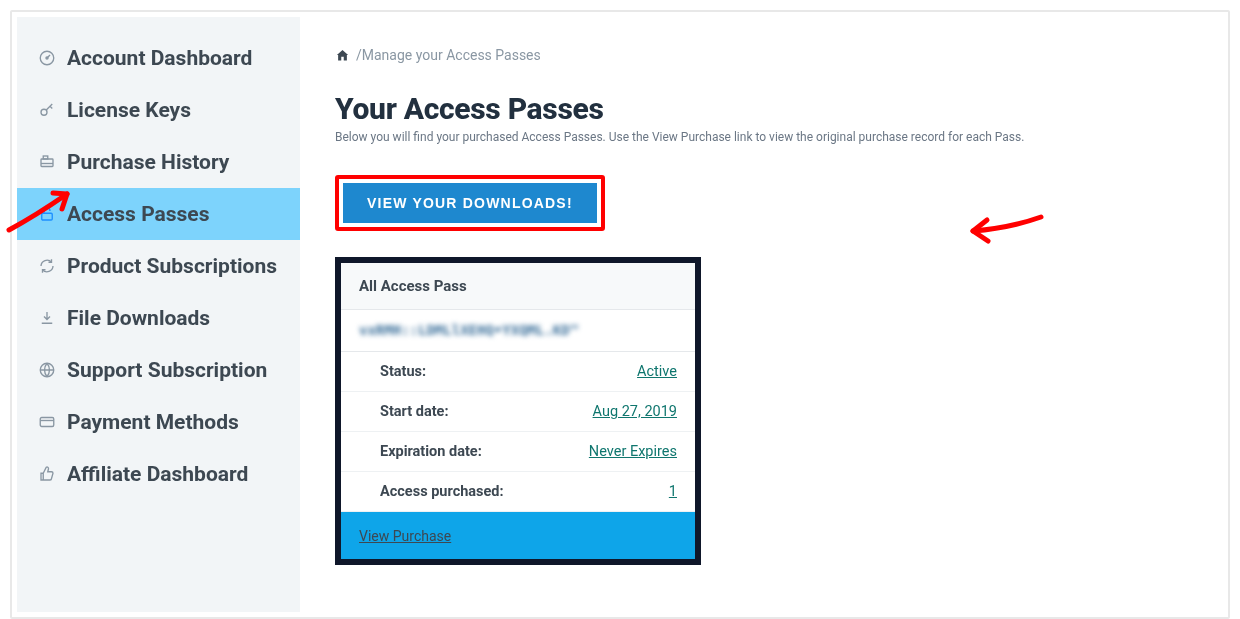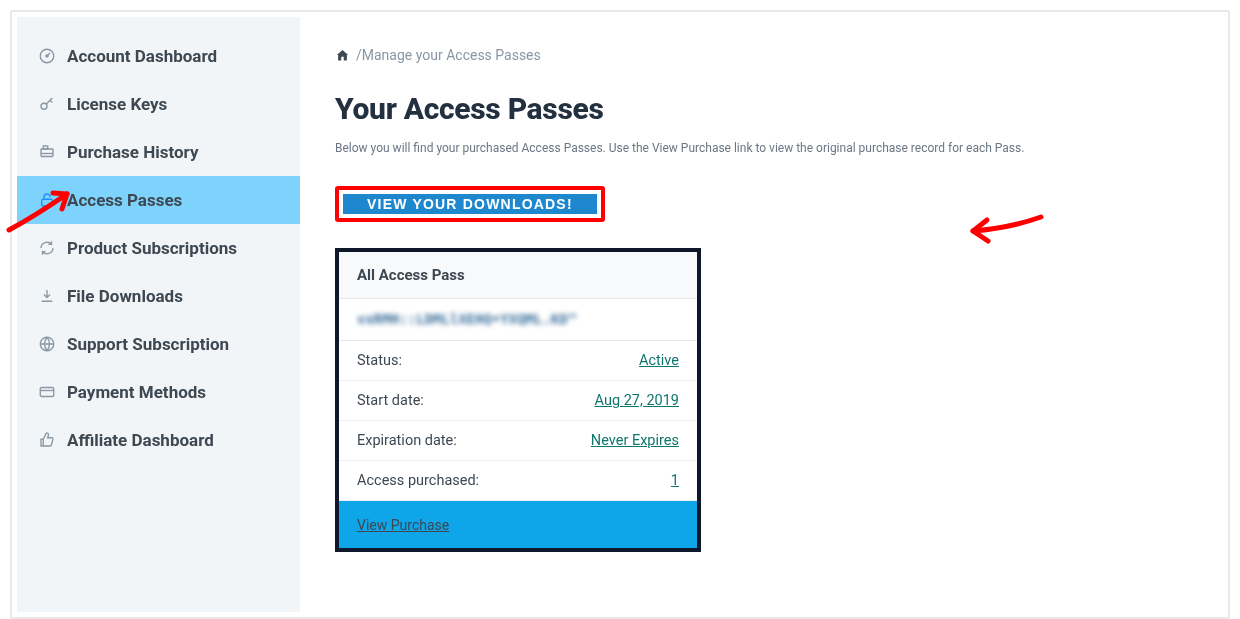--- a/index.html
+++ b/index.html
@@ -25,21 +25,21 @@
       margin-left: 0;
       position: relative;
     }
     .sidebar-item {
       display: flex;
       align-items: center;
       padding: 14px 20px;
       cursor: pointer;
       color: #3d4852;
       font-weight: 700;
-      font-size: 17px;
+      font-size: 21px;
     }
     .sidebar-item.active {
       background: #7dd3fc;
       color: #1e90ff;
     }
     .sidebar-item .icon {
       width: 20px;
       height: 20px;
       margin-right: 10px;
       display: inline-flex;
@@ -60,21 +60,21 @@
       align-items: center;
       color: #8a97a3;
       font-size: 14px;
       margin-bottom: 28px;
     }
     .breadcrumb .home-ic { color: #3d4852; margin-right: 6px; }
     h1.title {
       font-size: 30px;
       color: #22303f;
       font-weight: 800;
-      margin-bottom: 13px;
+      margin-bottom: 2px;
       letter-spacing: -0.3px;
     }
     p.desc {
       color: #6b7785;
       font-size: 12px;
       line-height: 1.6;
       margin-bottom: 28px;
       max-width: 760px;
     }
     .dl-wrap { position: relative; display: inline-block; margin-bottom: 26px; }
@@ -83,27 +83,27 @@
       padding: 4px;
       display: inline-block;
       border-radius: 3px;
     }
     .dl-btn {
       background: #1e88cf;
       color: #fff;
       font-weight: 800;
       letter-spacing: 1.2px;
       font-size: 14px;
-      padding: 2px 24px;
+      padding: 12px 24px;
       border: none;
       cursor: pointer;
     }
     .card {
       width: 366px;
-      border: 4px solid #0f172a;
+      border: 6px solid #0f172a;
       background: #f7f9fa;
     }
     .card-header {
       padding: 14px 18px;
       font-weight: 700;
       color: #3d4852;
       background: #f7f9fa;
       border-bottom: 1px solid #e5e8eb;
       font-size: 15px;
     }
@@ -124,21 +124,21 @@
       font-weight: 700;
     }
     .detail-row {
       display: flex;
       justify-content: space-between;
       padding: 11px 18px;
       background: #fff;
       border-bottom: 1px solid #eef1f3;
       font-size: 14.5px;
     }
-    .detail-row .k { font-weight: 400; color: #3d4852; }
+    .detail-row .k { font-weight: 700; color: #3d4852; margin-left: 21px; }
     .detail-row .v { color: #0f766e; text-decoration: underline; }
     .card-footer {
       padding: 14px 18px;
       background: #0ea5e9;
     }
     .card-footer a {
       font-size: 14px;
       color: #3d4852;
       text-decoration: underline;
     }

